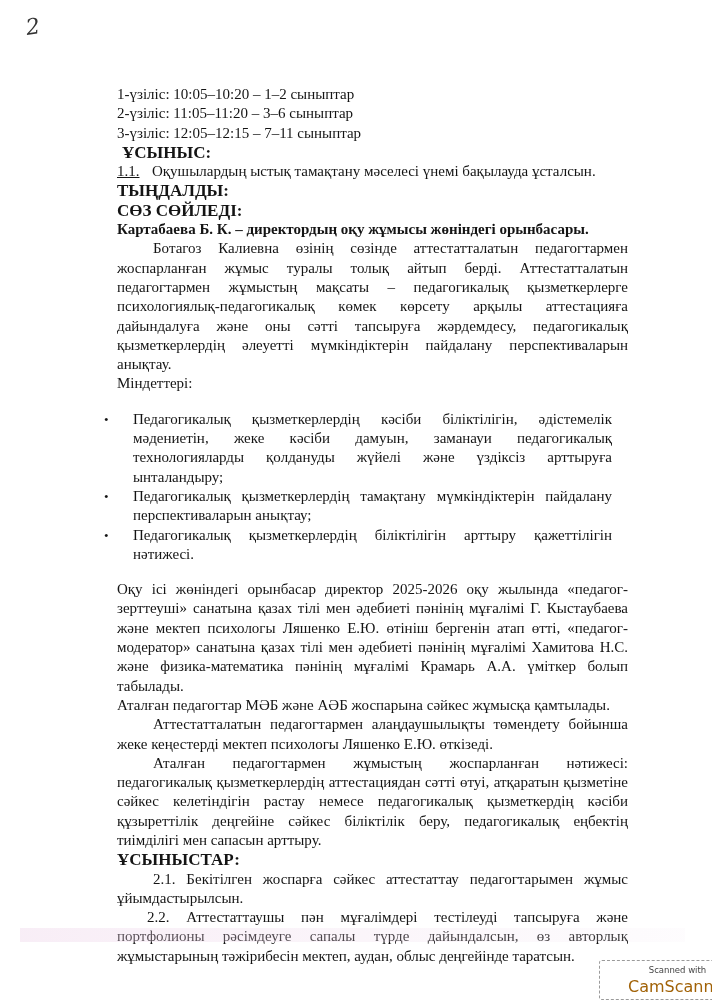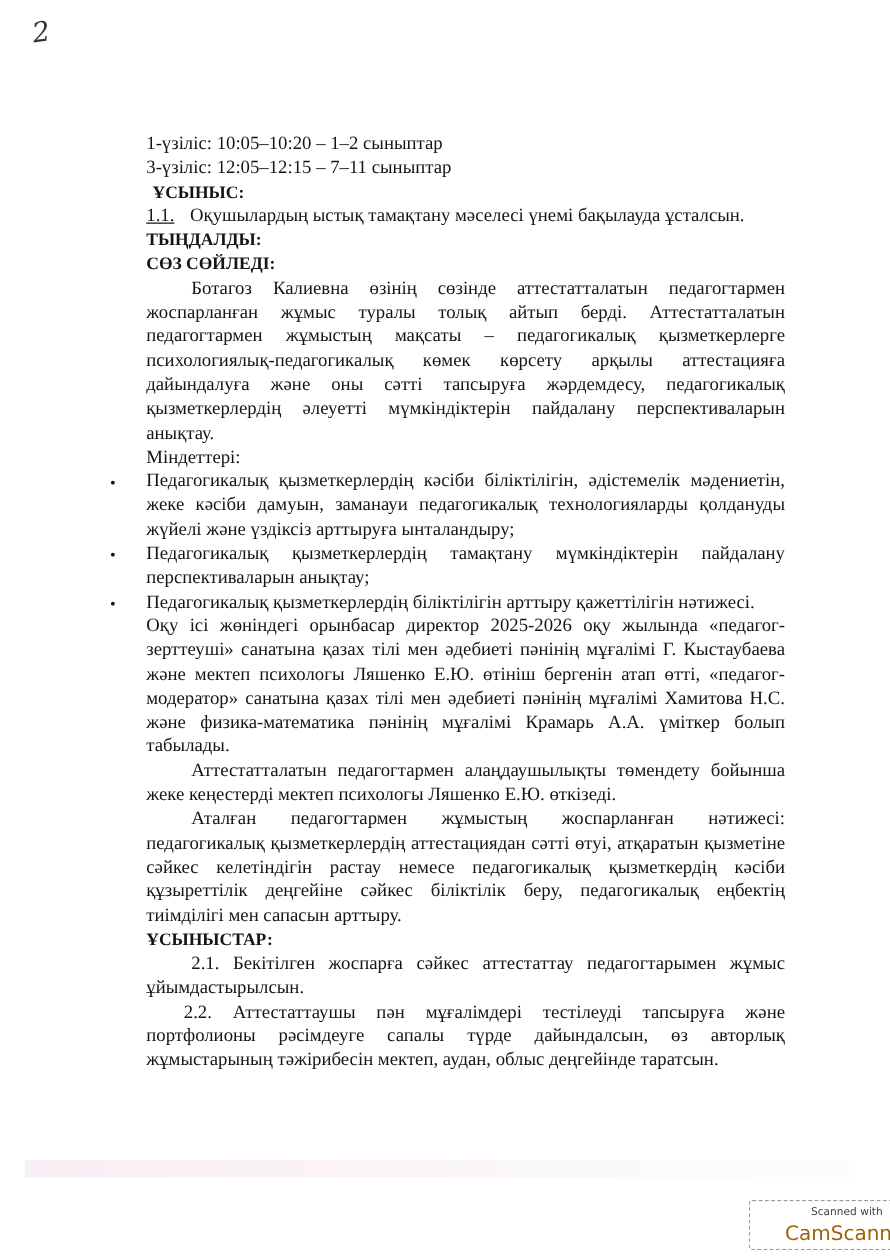--- a/index.html
+++ b/index.html
@@ -9,29 +9,29 @@
     font-family: "Liberation Serif", "DejaVu Serif", serif;
     color: #141414;
     position: relative;
   }
   .page-num {
     position: absolute; left: 26px; top: 14px;
     font-family: "DejaVu Serif", serif; font-style: italic;
     font-size: 22px; color: #333; transform: rotate(-8deg);
   }
   .doc {
-    position: absolute; left: 117px; top: 106px; width: 511px;
+    position: absolute; left: 117px; top: 85px; width: 511px;
     font-size: 15px; line-height: 19.3px;
   }
   .doc p { margin: 0; }
   .just { text-align: justify; text-align-last: left; }
-  .heading { font-weight: bold; font-size: 14px; line-height: 19.3px; }
+  .heading { font-weight: bold; font-size: 17px; line-height: 19.3px; }
   .ind { text-indent: 36px; }
   .ind2 { text-indent: 30px; }
-  .bullets { margin: 0; padding: 0; list-style: none; }
+  .bullets { margin: 16px; padding: 0; list-style: none; }
   .bullets li { position: relative; }
   .bullets li::before {
     content: "•"; position: absolute; left: -29px; top: 0; font-size: 13px;
   }
   .num-11 { display: inline-block; width: 35px; text-decoration: underline; }
   .tint {
     position: absolute; left: 20px; top: 928px; width: 665px; height: 14px;
     background: linear-gradient(90deg, rgba(235,205,230,0.35), rgba(245,235,245,0.15));
   }
   .cs-badge {
@@ -50,37 +50,40 @@
   .cs-name { font-size: 16px; color: #a16207; }
 </style>
 </head>
 <body>
 
 <div class="page-num">2</div>
 
 <div class="doc">
   <div>
     <p>1-үзіліс: 10:05–10:20 – 1–2 сыныптар</p>
+    <p>2-үзіліс: 11:05–11:20 – 3–6 сыныптар</p>
     <p>3-үзіліс: 12:05–12:15 – 7–11 сыныптар</p>
   </div>
 
   <p class="heading" style="padding-left:5px">ҰСЫНЫС:</p>
   <p><span class="num-11">1.1.</span><span>Оқушылардың ыстық тамақтану мәселесі үнемі бақылауда ұсталсын.</span></p>
 
   <p class="heading">ТЫҢДАЛДЫ:</p>
 
   <p class="heading">СӨЗ СӨЙЛЕДІ:</p>
+  <p style="font-weight:bold">Картабаева Б. К.  – директордың оқу жұмысы жөніндегі орынбасары.</p>
   <p class="just ind">Ботагоз Калиевна өзінің сөзінде аттестатталатын педагогтармен жоспарланған жұмыс туралы толық айтып берді. Аттестатталатын педагогтармен жұмыстың мақсаты – педагогикалық қызметкерлерге психологиялық-педагогикалық көмек көрсету арқылы аттестацияға дайындалуға және оны сәтті тапсыруға жәрдемдесу, педагогикалық қызметкерлердің әлеуетті мүмкіндіктерін пайдалану перспективаларын анықтау.</p>
   <p>Міндеттері:</p>
   <ul class="bullets">
     <li class="just">Педагогикалық қызметкерлердің кәсіби біліктілігін, әдістемелік мәдениетін, жеке кәсіби дамуын, заманауи педагогикалық технологияларды қолдануды жүйелі және үздіксіз арттыруға ынталандыру;</li>
     <li class="just">Педагогикалық қызметкерлердің тамақтану мүмкіндіктерін пайдалану перспективаларын анықтау;</li>
     <li class="just">Педагогикалық қызметкерлердің біліктілігін арттыру қажеттілігін нәтижесі.</li>
   </ul>
   <p class="just">Оқу ісі жөніндегі орынбасар директор 2025-2026 оқу жылында «педагог-зерттеуші» санатына қазах тілі мен әдебиеті пәнінің мұғалімі Г. Кыстаубаева және мектеп психологы Ляшенко Е.Ю. өтініш бергенін атап өтті, «педагог-модератор» санатына қазах тілі мен әдебиеті пәнінің мұғалімі Хамитова Н.С. және физика-математика пәнінің мұғалімі Крамарь А.А. үміткер болып табылады.</p>
+  <p class="just">Аталған педагогтар   МӘБ   және АӘБ жоспарына сәйкес жұмысқа қамтылады.</p>
   <p class="just ind">Аттестатталатын педагогтармен алаңдаушылықты төмендету бойынша жеке кеңестерді мектеп психологы Ляшенко Е.Ю. өткізеді.</p>
   <p class="just ind">Аталған педагогтармен жұмыстың жоспарланған нәтижесі: педагогикалық қызметкерлердің аттестациядан сәтті өтуі, атқаратын қызметіне сәйкес келетіндігін растау немесе педагогикалық қызметкердің кәсіби құзыреттілік деңгейіне сәйкес біліктілік беру, педагогикалық еңбектің тиімділігі мен сапасын арттыру.</p>
 
   <p class="heading">ҰСЫНЫСТАР:</p>
   <p class="just ind">2.1. Бекітілген жоспарға сәйкес аттестаттау педагогтарымен жұмыс ұйымдастырылсын.</p>
   <p class="just ind2">2.2. Аттестаттаушы пән мұғалімдері тестілеуді тапсыруға және портфолионы рәсімдеуге сапалы түрде дайындалсын, өз авторлық жұмыстарының тәжірибесін мектеп, аудан, облыс деңгейінде таратсын.</p>
 </div>
 
 <div class="tint"></div>
 

